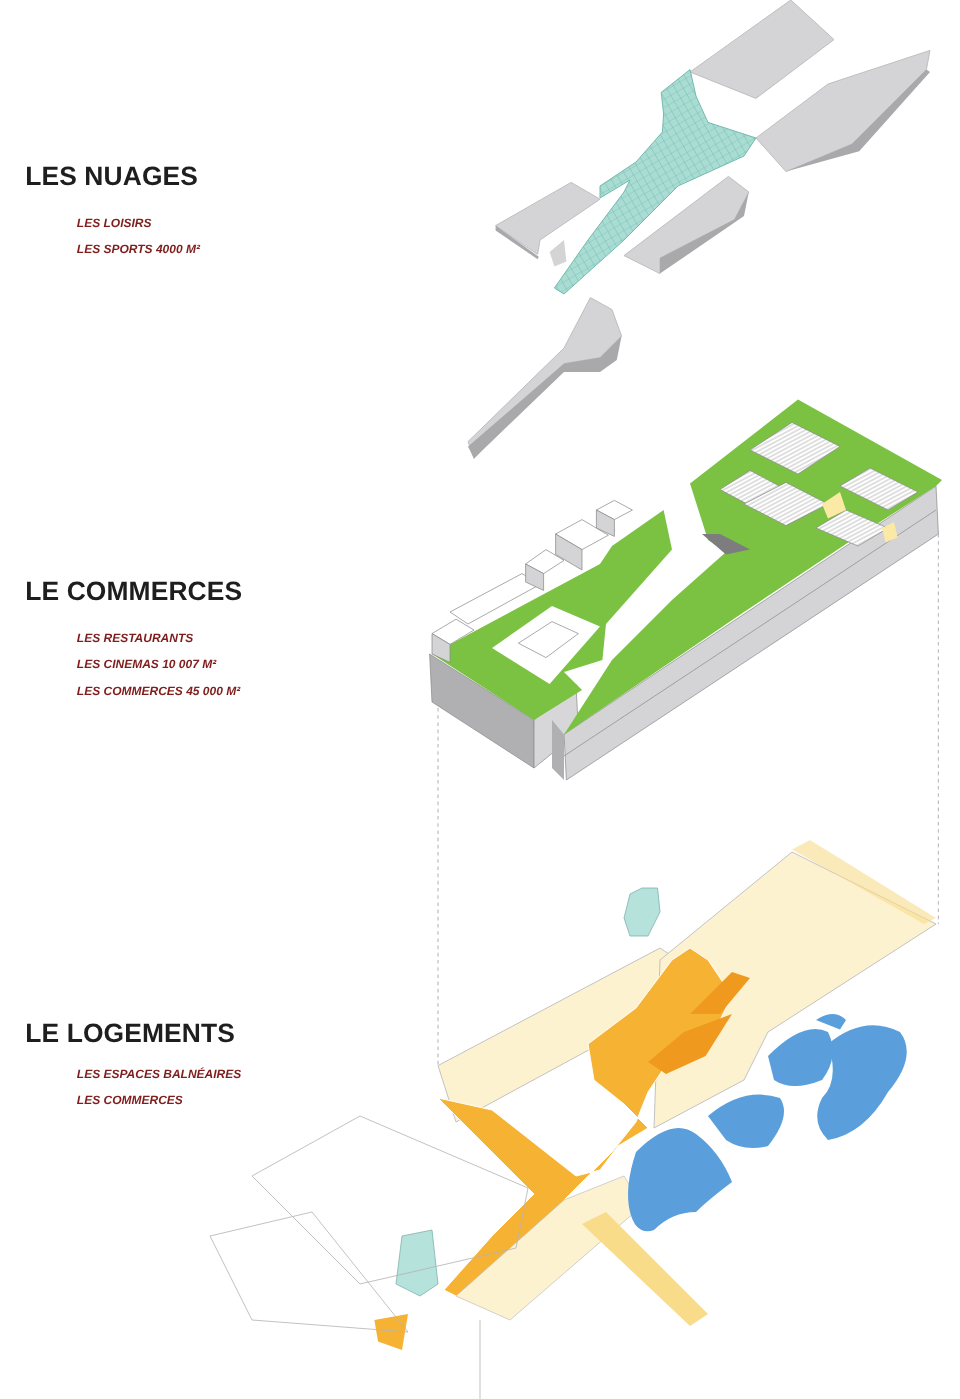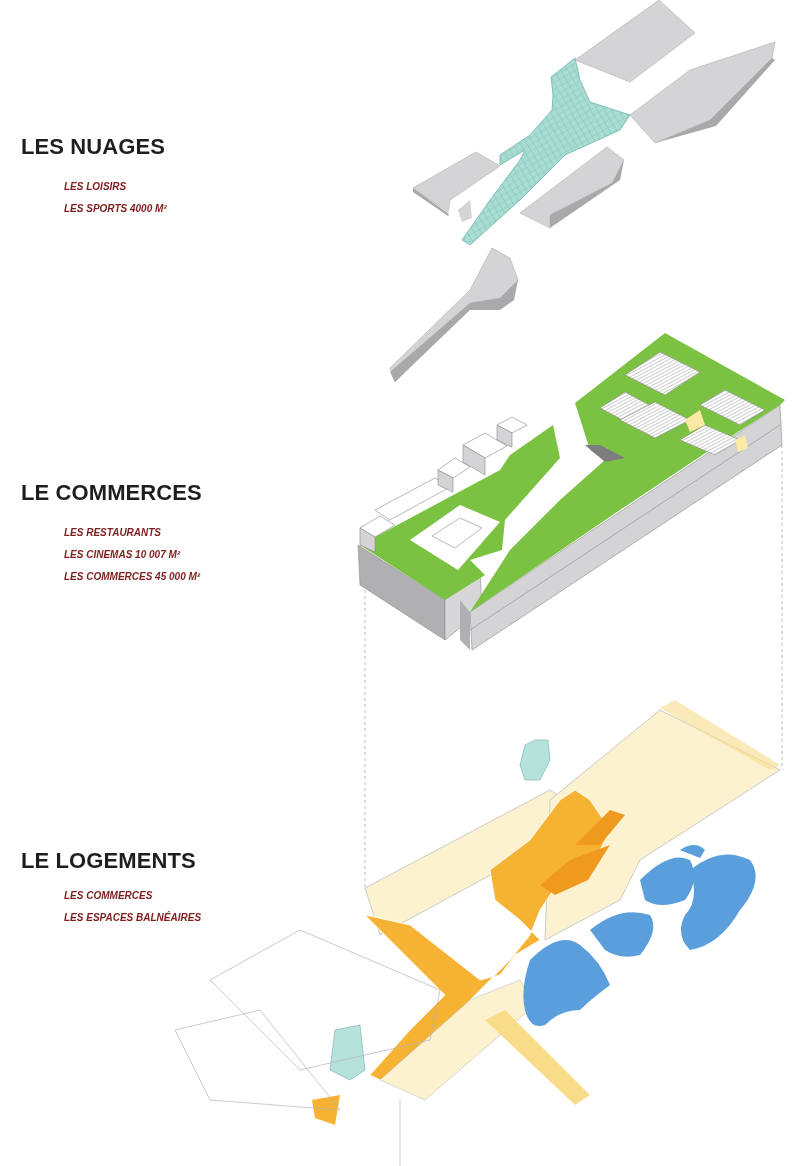--- a/index.html
+++ b/index.html
@@ -20,22 +20,22 @@
 
 <h2 class="section-title" style="top:480px">LE COMMERCES</h2>
 <ul class="sub-list" style="top:522px">
   <li>LES RESTAURANTS</li>
   <li>LES CINEMAS 10 007 M²</li>
   <li>LES COMMERCES 45 000 M²</li>
 </ul>
 
 <h2 class="section-title" style="top:848px">LE LOGEMENTS</h2>
 <ul class="sub-list" style="top:885px">
+  <li>LES ESPACES BALNÉAIRES</li>
   <li>LES COMMERCES</li>
-  <li>LES ESPACES BALNÉAIRES</li>
 </ul>
 
 <svg class="diagram" width="800" height="1166" viewBox="0 0 800 1166">
   <defs>
     <pattern id="hatch" width="6" height="6" patternUnits="userSpaceOnUse" patternTransform="rotate(-30)">
       <rect width="6" height="6" fill="#a9dcd3"></rect>
       <line x1="0" y1="0" x2="0" y2="6" stroke="#6fb8ab" stroke-width="0.7"></line>
       <line x1="0" y1="0" x2="6" y2="0" stroke="#6fb8ab" stroke-width="0.5"></line>
     </pattern>
     <pattern id="lines" width="6" height="3" patternUnits="userSpaceOnUse" patternTransform="rotate(-28)">

